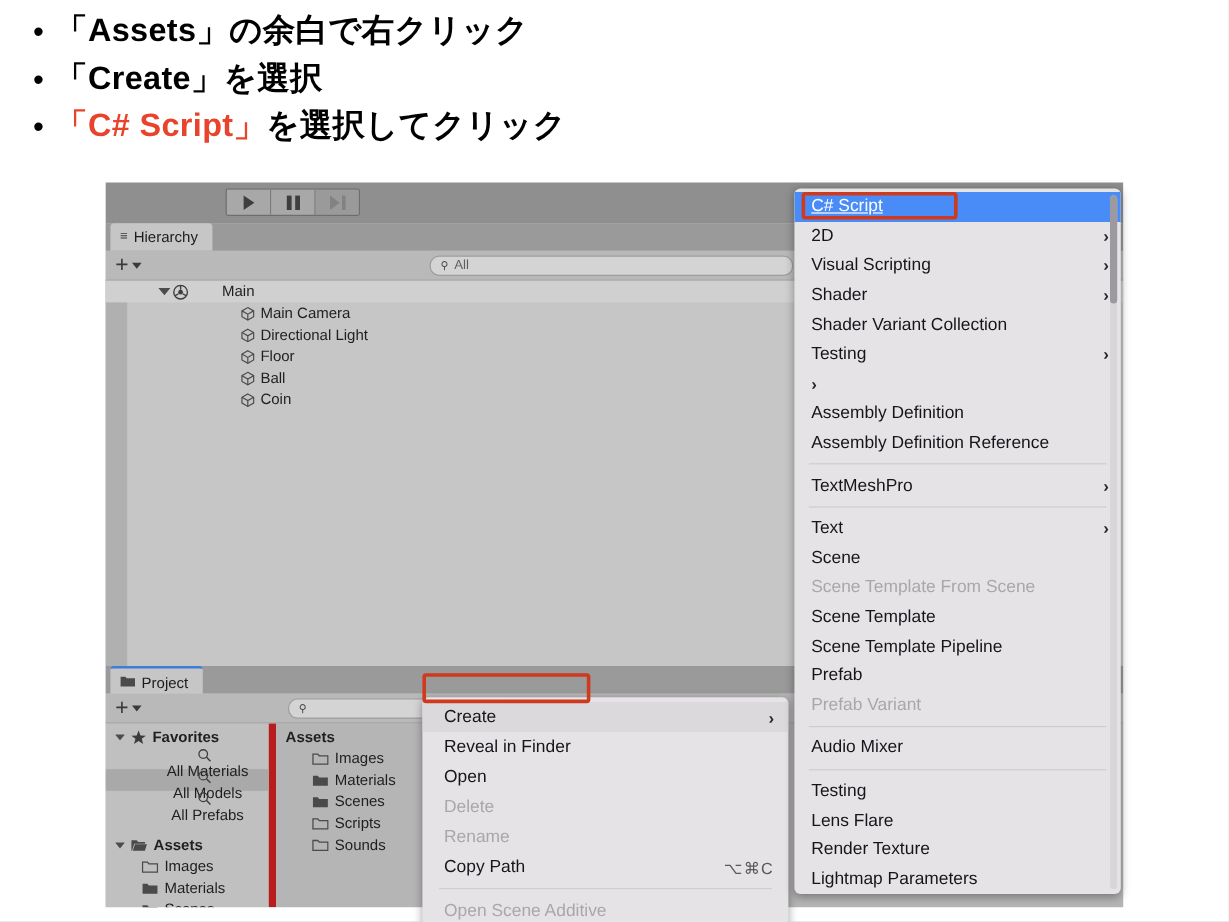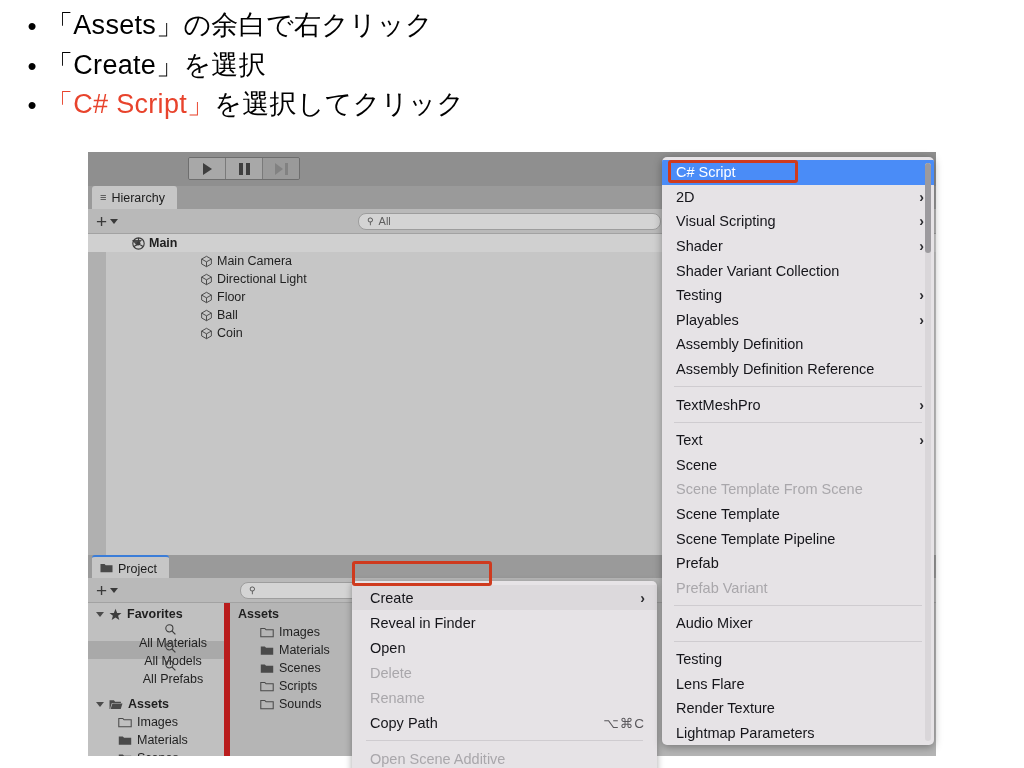--- a/index.html
+++ b/index.html
@@ -31,21 +31,21 @@
   .bullet-dot {
     width: 28px;
     flex: 0 0 28px;
     text-align: center;
     font-size: 26px;
     color: #000;
     line-height: 1.25;
   }
   .bullet-text {
     font-size: 27px;
-    font-weight: normal;
+    font-weight: bold;
     color: #000000;
     letter-spacing: 0.3px;
     white-space: nowrap;
   }
   .bullet-text .hl {
     color: #e8432c;
   }
 
   
   #unity-screenshot {
@@ -173,22 +173,23 @@
     position:relative;
     height:18px;
     display:flex;
     align-items:center;
     font-size:12.5px;
     color:#1f1f1f;
     padding-left: 44px;
   }
   .tree-row.root {
     background:#d0d0d0;
-    font-weight:bold;
-    padding-left:44px;
+    font-weight:normal;
+    padding-left:56px;
+    gap:24px;
   }
   .tree-row.child { padding-left:112px; }
   .tw {
     position:absolute; left:44px;
     width:0;height:0;
     border-left:5px solid transparent;
     border-right:5px solid transparent;
     border-top:6px solid #4c4c4c;
   }
   .go-icon {
@@ -295,21 +296,21 @@
     color:#15151a;
     overflow:hidden;
   }
   #create-submenu .mi {
     height:24.6px;
     display:flex;
     align-items:center;
     padding: 0 10px 0 14px;
     white-space:nowrap;
   }
-  #create-submenu .mi.selected { background:#4a8cf7; color:#ffffff; }
+  #create-submenu .mi.selected { background:#4a8cf7; color:#ffffff;text-decoration:underline; }
   #create-submenu .mi.disabled { color:#a9a7ab; }
   #create-submenu .mi .lbl { flex:1; }
   #create-submenu .sep { height:1px; background:#cfccd0; margin:5px 12px; }
 
   
   #menu-scrollbar {
     position:absolute;
     right:3px; top:6px;
     width:6px;
     bottom:4px;
@@ -672,21 +673,20 @@
     <span class="submenu-arrow">›</span>
   </div>
   <div class="mi">
     <span class="lbl">Shader Variant Collection</span>
   </div>
   <div class="mi">
     <span class="lbl">Testing</span>
     <span class="submenu-arrow">›</span>
   </div>
   <div class="mi">
-    <span class="lbl">Playables</span>
     <span class="submenu-arrow">›</span>
   </div>
   <div class="mi">
     <span class="lbl">Assembly Definition</span>
   </div>
   <div class="mi">
     <span class="lbl">Assembly Definition Reference</span>
   </div>
 
   <div class="sep"></div>

